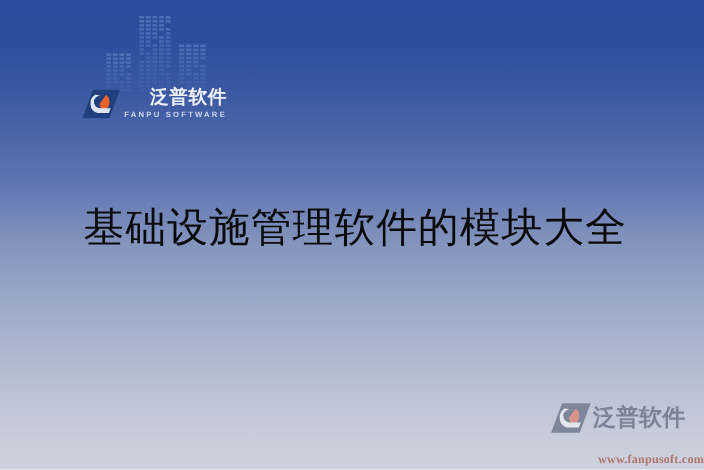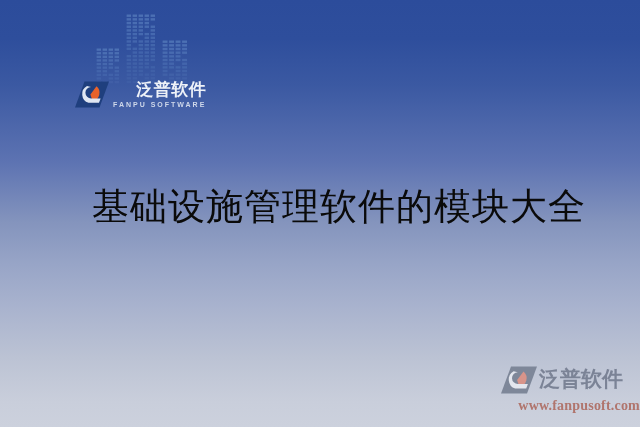--- a/index.html
+++ b/index.html
@@ -79,21 +79,21 @@
     font-weight: 700;
     color: #cfd8ea;
     letter-spacing: 2.0px;
     white-space: nowrap;
     margin-top: 1px;
   }
 
   
   .main-title {
     position: absolute;
-    left: 86px;
+    left: 70px;
     top: 184px;
     width: 500px;
     font-family: "DejaVu Serif", "Liberation Serif", serif;
     font-size: 37px;
     line-height: 46px;
     font-weight: 400;
     color: #0a0a0a;
     letter-spacing: 1px;
     white-space: nowrap;
   }
@@ -121,27 +121,27 @@
     font-size: 21px;
     line-height: 27px;
     font-weight: 700;
     color: #7b8396;
     letter-spacing: 0px;
     white-space: nowrap;
     margin-left: 1px;
   }
   .wm-url {
     font-family: "Liberation Serif", serif;
-    font-size: 14px;
+    font-size: 11px;
     line-height: 17px;
     font-weight: 700;
     color: #b0756d;
     letter-spacing: 0.2px;
     white-space: nowrap;
-    margin-top: 1px;
+    margin-top: 14px;
     margin-left: 3px;
   }
 </style>
 </head>
 <body>
 
 <div id="slide">
 
   <svg class="skyline" viewBox="0 0 92 72" xmlns="http://www.w3.org/2000/svg">
     <g id="skyline-windows" fill="#5f86c4">

